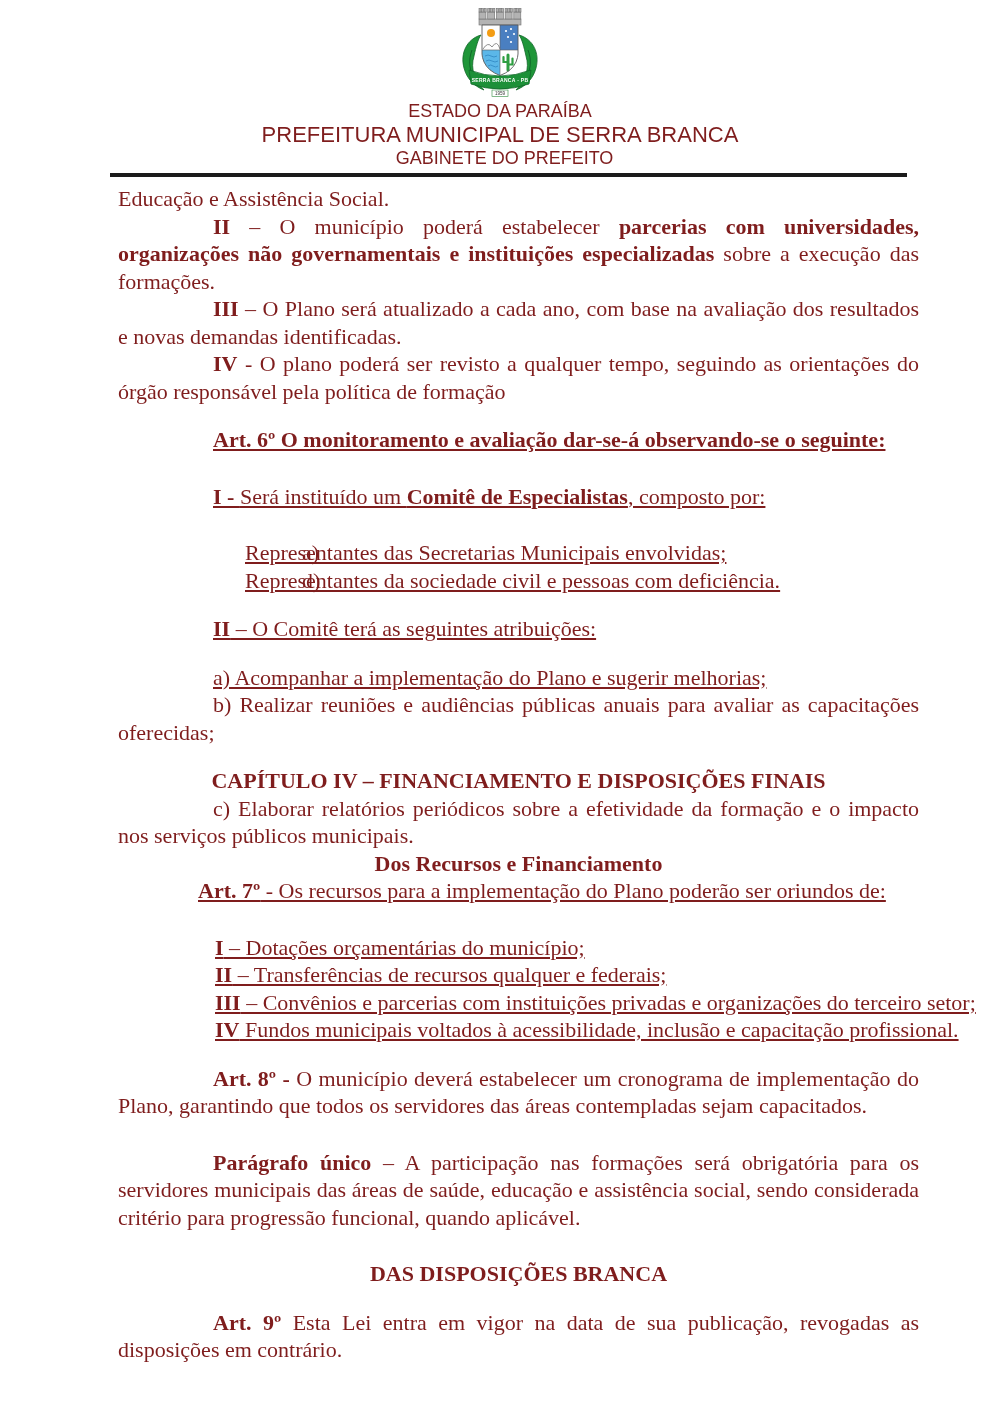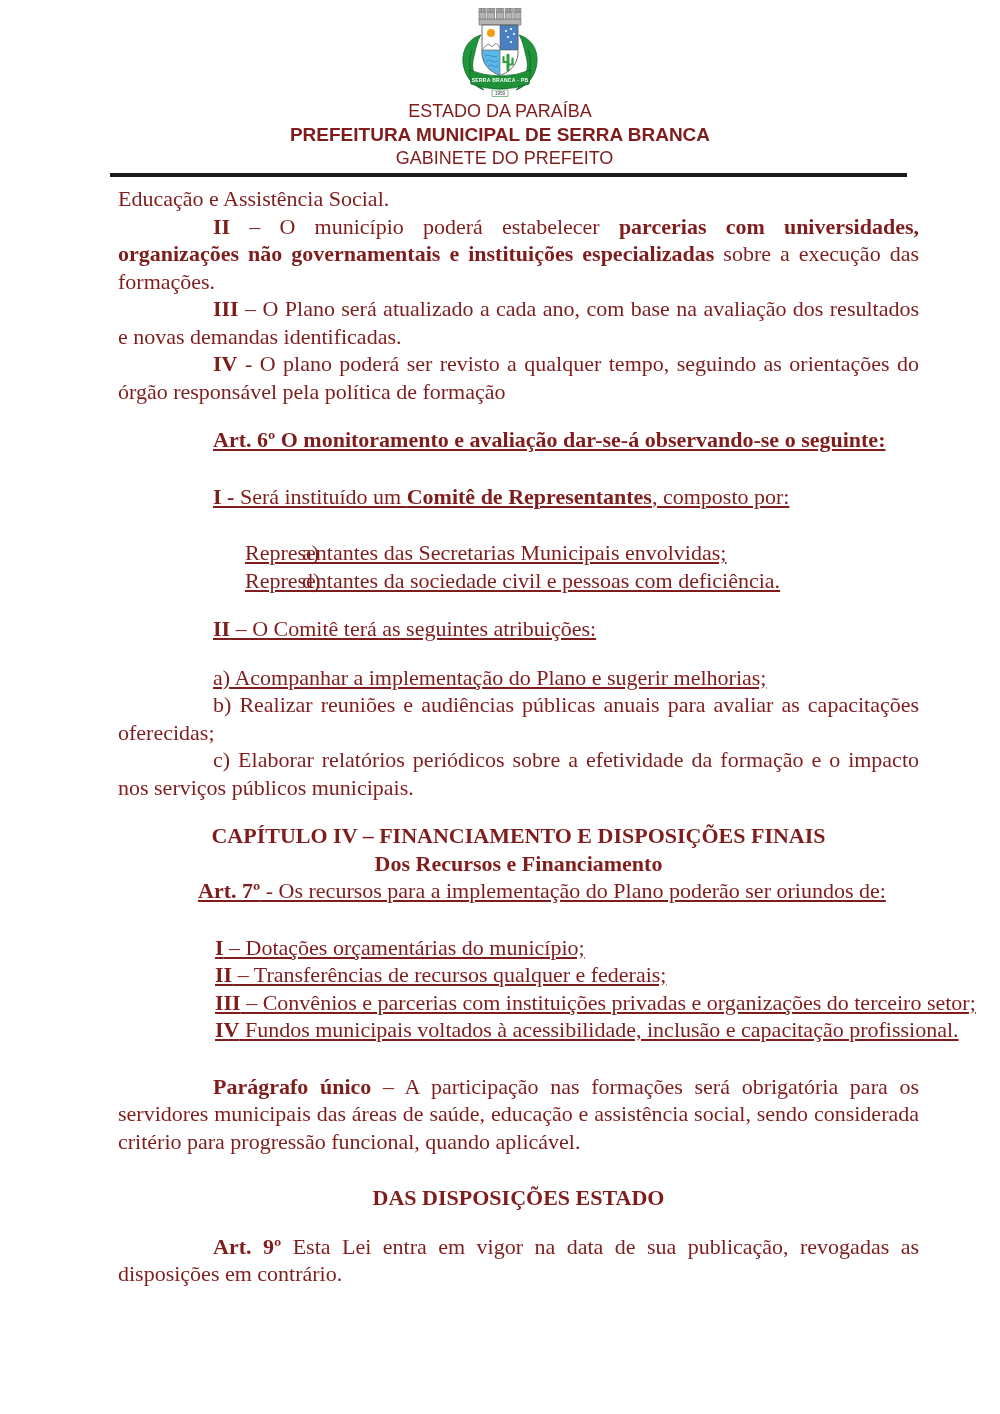--- a/index.html
+++ b/index.html
@@ -6,21 +6,21 @@
   .page {
     width:1000px; height:1414px; margin:0 auto; background:#ffffff;
     position:relative; overflow:hidden; color:#7f1d1d;
     font-family:"Liberation Serif", serif;
   }
   
   .header { text-align:center; padding-top:6px; }
   .crest { display:block; margin:0 auto; }
   .hline { font-family:"Liberation Sans", sans-serif; }
   .h1 { font-size:18px; line-height:22px; margin-top:2px; font-weight:normal; }
-  .h2 { font-size:19px; line-height:25px; font-weight:bold; }
+  .h2 { font-size:22px; line-height:25px; font-weight:normal; }
   .h3 { font-size:18px; line-height:23px; font-weight:normal;padding-left:9px; }
   .rule { margin:3px 93px 0 110px; height:4px; background:#1b1b1b; }
   
   .doc {
     margin:8px 81px 0 118px;
     font-size:22px; line-height:27.5px; text-align:justify;
   }
   .par { margin:0; }
   .ind   { text-indent:95px; }
   .ind80 { text-indent:80px; }
@@ -135,46 +135,47 @@
     <p class="par"><span>Educação e Assistência Social.</span></p>
 
     <p class="par ind"><span class="b">II</span><span> – O município poderá estabelecer </span><span class="b">parcerias com universidades, organizações não governamentais e instituições especializadas</span><span> sobre a execução das formações.</span></p>
 
     <p class="par ind"><span class="b">III</span><span> – O Plano será atualizado a cada ano, com base na avaliação dos resultados e novas demandas identificadas.</span></p>
 
     <p class="par ind"><span class="b">IV</span><span> - O plano poderá ser revisto a qualquer tempo, seguindo as orientações do órgão responsável pela política de formação</span></p>
 
     <p class="par ind nw b m21"><span>Art. 6º O monitoramento e avaliação dar-se-á observando-se o seguinte:</span></p>
 
-    <p class="par ind nw m29"><span class="b">I - </span><span>Será instituído um </span><span class="b">Comitê de Representantes</span><span>, composto por:</span></p>
+    <p class="par ind nw m29"><span class="b">I - </span><span>Será instituído um </span><span class="b">Comitê de Especialistas</span><span>, composto por:</span></p>
 
     <div class="m29">
       <p class="par ind92 nw"><span class="marker">a)</span><span>Representantes das Secretarias Municipais envolvidas;</span></p>
       <p class="par ind92 nw"><span class="marker">d)</span><span>Representantes da sociedade civil e pessoas com deficiência.</span></p>
     </div>
 
     <p class="par ind nw m21"><span class="b">II</span><span> – O Comitê terá as seguintes atribuições:</span></p>
 
     <p class="par ind nw m21"><span>a) Acompanhar a implementação do Plano e sugerir melhorias;</span></p>
     <p class="par ind"><span>b) Realizar reuniões e audiências públicas anuais para avaliar as capacitações oferecidas;</span></p>
+    <p class="par center m21"><span>CAPÍTULO IV – FINANCIAMENTO E DISPOSIÇÕES FINAIS</span></p>
+
     <p class="par ind"><span>c) Elaborar relatórios periódicos sobre a efetividade da formação e o impacto nos serviços públicos municipais.</span></p>
-
-    <p class="par center m21"><span>CAPÍTULO IV – FINANCIAMENTO E DISPOSIÇÕES FINAIS</span></p>
     <p class="par center"><span>Dos Recursos e Financiamento</span></p>
 
     <p class="par ind80 nw"><span class="b">Art. 7º</span><span> - Os recursos para a implementação do Plano poderão ser oriundos de:</span></p>
 
     <div class="m29">
       <p class="par ind97 nw"><span class="b">I</span><span> – Dotações orçamentárias do município;</span></p>
       <p class="par ind97 nw"><span class="b">II</span><span> – Transferências de recursos qualquer e federais;</span></p>
       <p class="par ind97 nw"><span class="b">III</span><span> – Convênios e parcerias com instituições privadas e organizações do terceiro setor;</span></p>
       <p class="par ind97 nw"><span class="b">IV</span><span> Fundos municipais voltados à acessibilidade, inclusão e capacitação profissional.</span></p>
     </div>
 
+    <p class="par ind m21"><span class="b">Art. 8º - </span><span>O município deverá estabelecer um cronograma de implementação do Plano, garantindo que todos os servidores das áreas contempladas sejam capacitados.</span></p>
 
     <p class="par ind m29"><span class="b">Parágrafo único</span><span> – A participação nas formações será obrigatória para os servidores municipais das áreas de saúde, educação e assistência social, sendo considerada critério para progressão funcional, quando aplicável.</span></p>
 
-    <p class="par center m29"><span>DAS DISPOSIÇÕES ESTADO</span></p>
+    <p class="par center m29"><span>DAS DISPOSIÇÕES BRANCA</span></p>
 
     <p class="par ind m21"><span class="b">Art. 9º</span><span> Esta Lei entra em vigor na data de sua publicação, revogadas as disposições em contrário.</span></p>
 
   </div>
 </div>
 
 </body></html>

